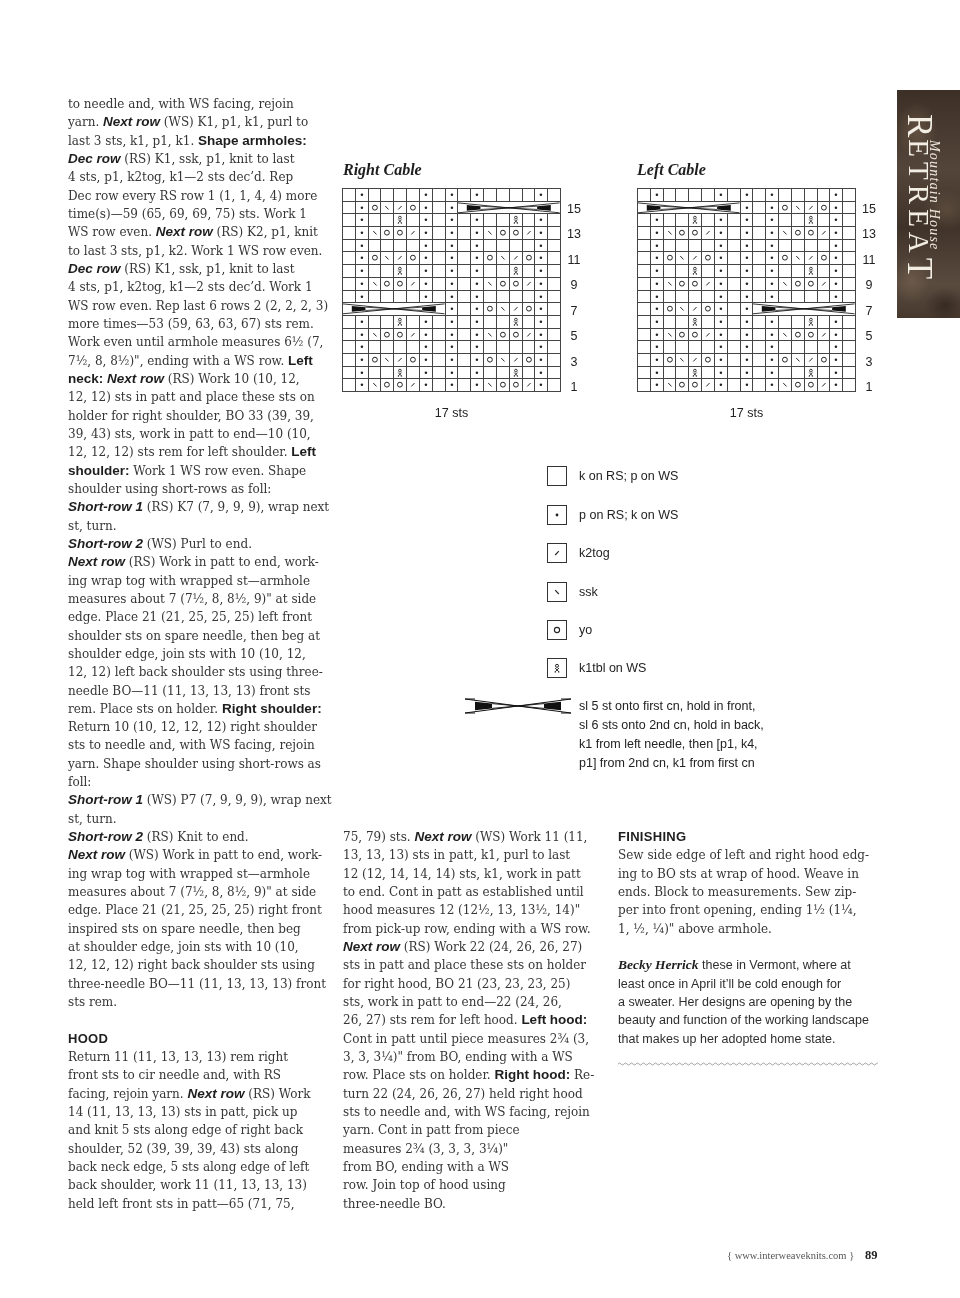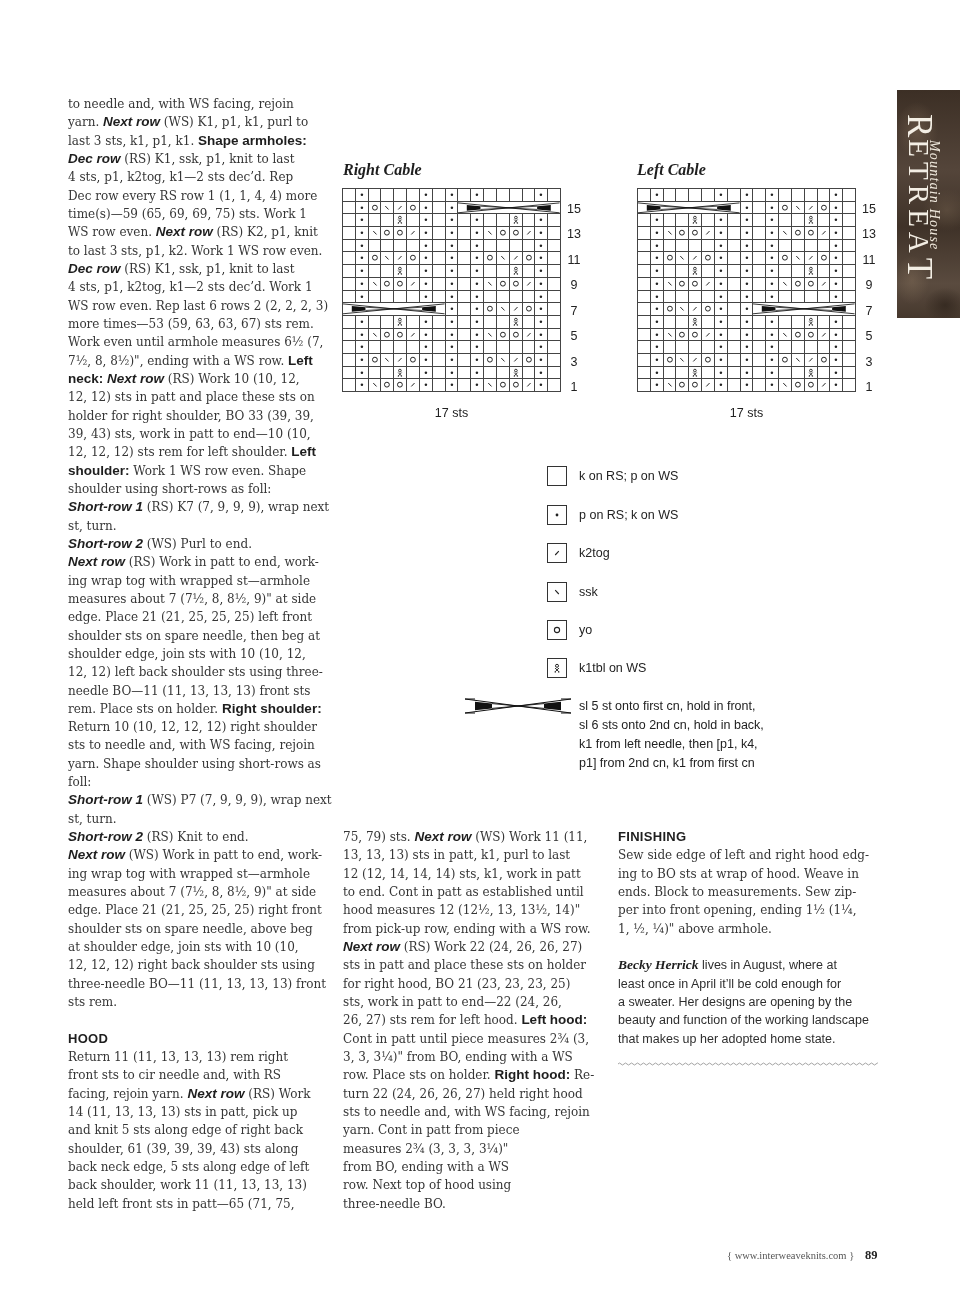--- a/index.html
+++ b/index.html
@@ -104,33 +104,33 @@
       <div class="line"><span class="s-r">sts to needle and, with WS facing, rejoin</span></div>
       <div class="line"><span class="s-r">yarn. Shape shoulder using short-rows as</span></div>
       <div class="line"><span class="s-r">foll:</span></div>
       <div class="line"><span class="s-bi">Short-row 1</span><span class="s-r"> (WS) P7 (7, 9, 9, 9), wrap next</span></div>
       <div class="line"><span class="s-r">st, turn.</span></div>
       <div class="line"><span class="s-bi">Short-row 2</span><span class="s-r"> (RS) Knit to end.</span></div>
       <div class="line"><span class="s-bi">Next row</span><span class="s-r"> (WS) Work in patt to end, work-</span></div>
       <div class="line"><span class="s-r">ing wrap tog with wrapped st—armhole</span></div>
       <div class="line"><span class="s-r">measures about 7 (7½, 8, 8½, 9)" at side</span></div>
       <div class="line"><span class="s-r">edge. Place 21 (21, 25, 25, 25) right front</span></div>
-      <div class="line"><span class="s-r">shoulder sts on spare needle, above beg</span></div>
+      <div class="line"><span class="s-r">inspired sts on spare needle, then beg</span></div>
       <div class="line"><span class="s-r">at shoulder edge, join sts with 10 (10,</span></div>
       <div class="line"><span class="s-r">12, 12, 12) right back shoulder sts using</span></div>
       <div class="line"><span class="s-r">three-needle BO—11 (11, 13, 13, 13) front</span></div>
       <div class="line"><span class="s-r">sts rem.</span></div>
       <div class="line"></div>
       <div class="line"><span class="s-h">HOOD</span></div>
       <div class="line"><span class="s-r">Return 11 (11, 13, 13, 13) rem right</span></div>
       <div class="line"><span class="s-r">front sts to cir needle and, with RS</span></div>
       <div class="line"><span class="s-r">facing, rejoin yarn. </span><span class="s-bi">Next row</span><span class="s-r"> (RS) Work</span></div>
       <div class="line"><span class="s-r">14 (11, 13, 13, 13) sts in patt, pick up</span></div>
       <div class="line"><span class="s-r">and knit 5 sts along edge of right back</span></div>
-      <div class="line"><span class="s-r">shoulder, 61 (39, 39, 39, 43) sts along</span></div>
+      <div class="line"><span class="s-r">shoulder, 52 (39, 39, 39, 43) sts along</span></div>
       <div class="line"><span class="s-r">back neck edge, 5 sts along edge of left</span></div>
       <div class="line"><span class="s-r">back shoulder, work 11 (11, 13, 13, 13)</span></div>
       <div class="line"><span class="s-r">held left front sts in patt—65 (71, 75,</span></div>
     </div>
   <div class="textblock" style="left:343px; top:827px;">
       <div class="line"><span class="s-r">75, 79) sts. </span><span class="s-bi">Next row</span><span class="s-r"> (WS) Work 11 (11,</span></div>
       <div class="line"><span class="s-r">13, 13, 13) sts in patt, k1, purl to last</span></div>
       <div class="line"><span class="s-r">12 (12, 14, 14, 14) sts, k1, work in patt</span></div>
       <div class="line"><span class="s-r">to end. Cont in patt as established until</span></div>
       <div class="line"><span class="s-r">hood measures 12 (12½, 13, 13½, 14)"</span></div>
@@ -141,32 +141,32 @@
       <div class="line"><span class="s-r">sts, work in patt to end—22 (24, 26,</span></div>
       <div class="line"><span class="s-r">26, 27) sts rem for left hood. </span><span class="s-b">Left hood:</span></div>
       <div class="line"><span class="s-r">Cont in patt until piece measures 2¾ (3,</span></div>
       <div class="line"><span class="s-r">3, 3, 3¼)" from BO, ending with a WS</span></div>
       <div class="line"><span class="s-r">row. Place sts on holder. </span><span class="s-b">Right hood:</span><span class="s-r"> Re-</span></div>
       <div class="line"><span class="s-r">turn 22 (24, 26, 26, 27) held right hood</span></div>
       <div class="line"><span class="s-r">sts to needle and, with WS facing, rejoin</span></div>
       <div class="line"><span class="s-r">yarn. Cont in patt from piece</span></div>
       <div class="line"><span class="s-r">measures 2¾ (3, 3, 3, 3¼)"</span></div>
       <div class="line"><span class="s-r">from BO, ending with a WS</span></div>
-      <div class="line"><span class="s-r">row. Next top of hood using</span></div>
+      <div class="line"><span class="s-r">row. Join top of hood using</span></div>
       <div class="line"><span class="s-r">three-needle BO.</span></div>
     </div>
   <div class="textblock" style="left:618px; top:827px;">
       <div class="line"><span class="s-h">FINISHING</span></div>
       <div class="line"><span class="s-r">Sew side edge of left and right hood edg-</span></div>
       <div class="line"><span class="s-r">ing to BO sts at wrap of hood. Weave in</span></div>
       <div class="line"><span class="s-r">ends. Block to measurements. Sew zip-</span></div>
       <div class="line"><span class="s-r">per into front opening, ending 1½ (1¼,</span></div>
       <div class="line"><span class="s-r">1, ½, ¼)" above armhole.</span></div>
       <div class="line"></div>
-      <div class="line"><span class="s-bn">Becky Herrick</span><span class="s-bio"> lives in August, where at</span></div>
+      <div class="line"><span class="s-bn">Becky Herrick</span><span class="s-bio"> these in Vermont, where at</span></div>
       <div class="line"><span class="s-bio">least once in April it’ll be cold enough for</span></div>
       <div class="line"><span class="s-bio">a sweater. Her designs are opening by the</span></div>
       <div class="line"><span class="s-bio">beauty and function of the working landscape</span></div>
       <div class="line"><span class="s-bio">that makes up her adopted home state.</span></div>
     </div>
 
   <div class="chart-title" style="left:343px; top:161px;">Right Cable</div>
   <div class="chart-grid" style="left:342px; top:188px;">
       <div class="cell" style="grid-area: 1 / 1;"></div>
       <div class="cell" style="grid-area: 1 / 2;">

